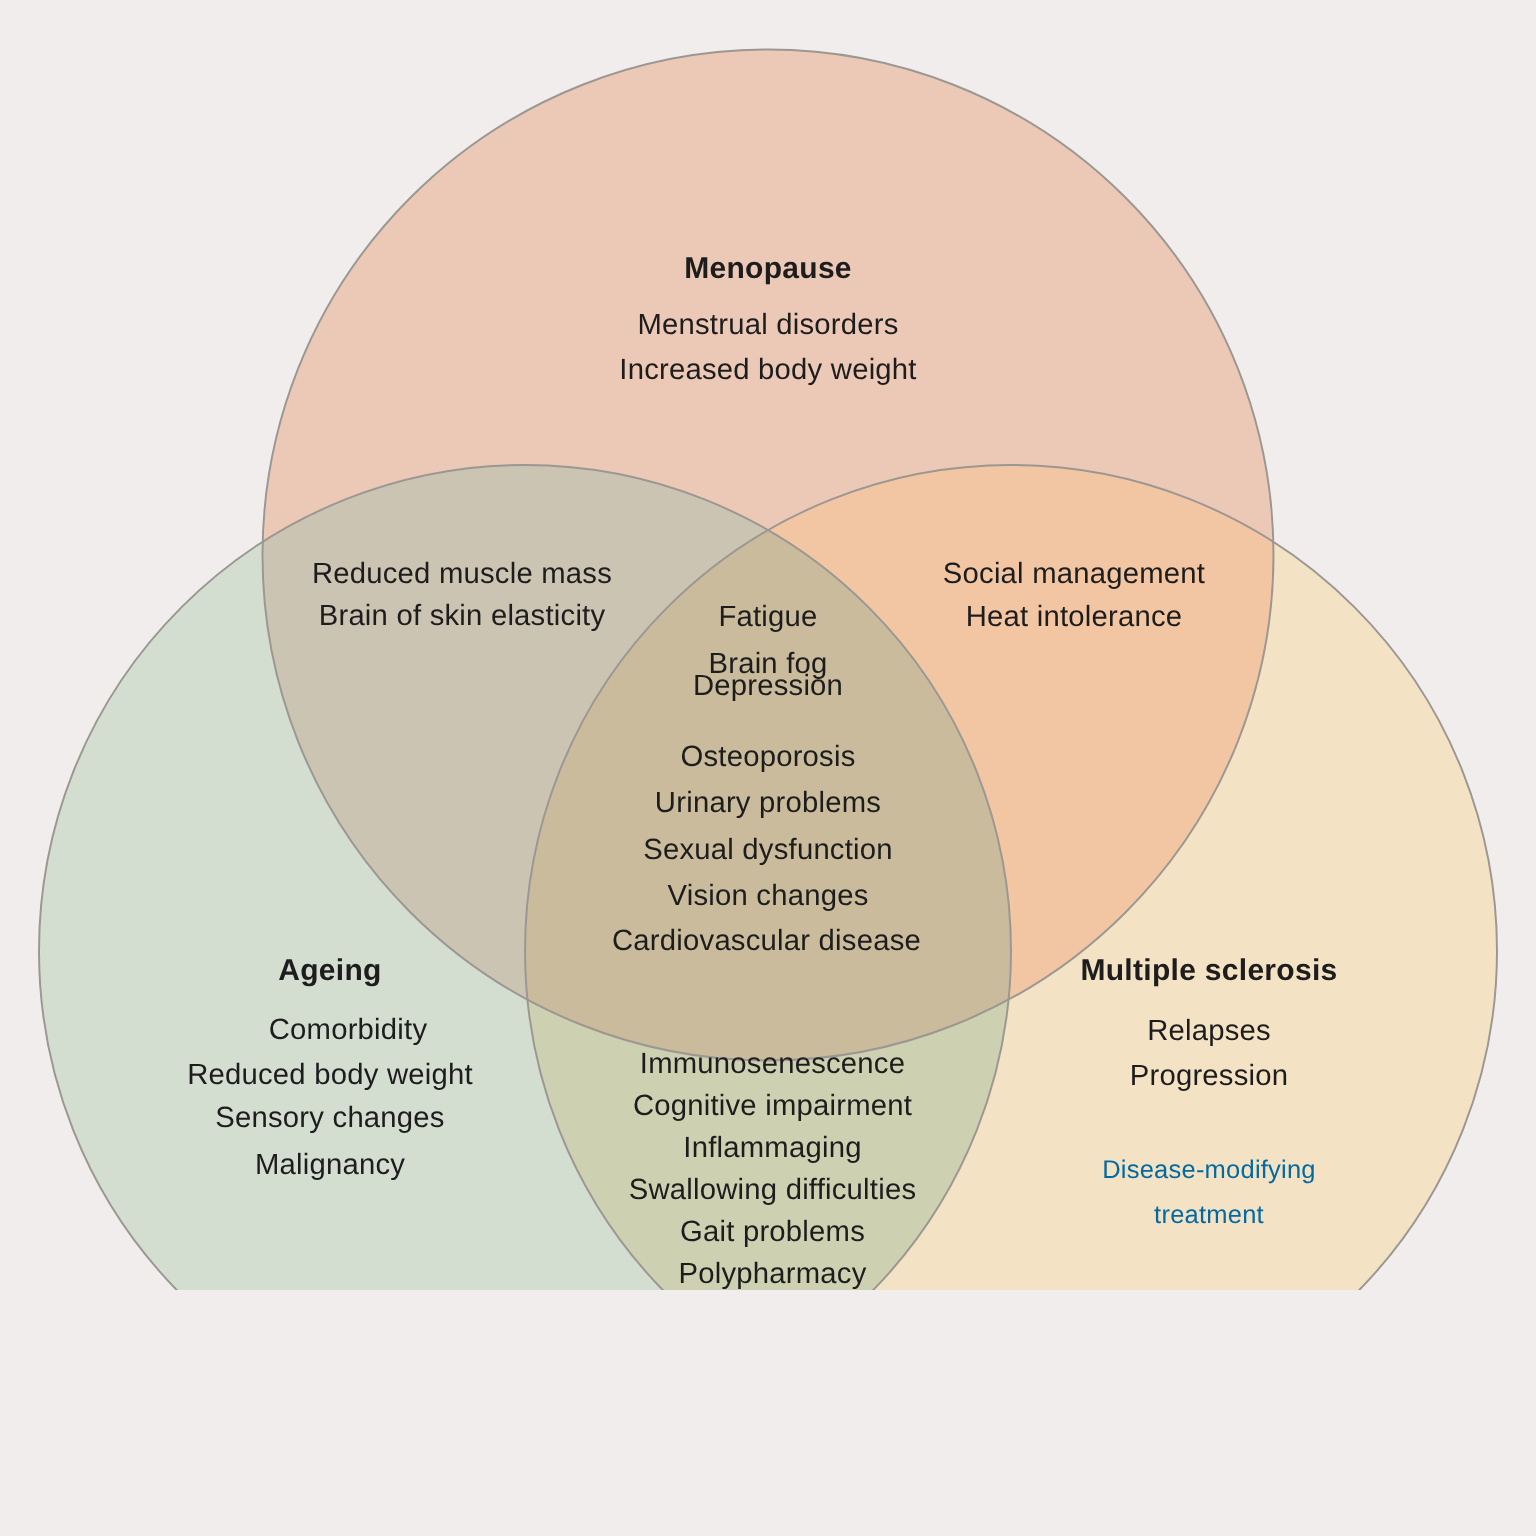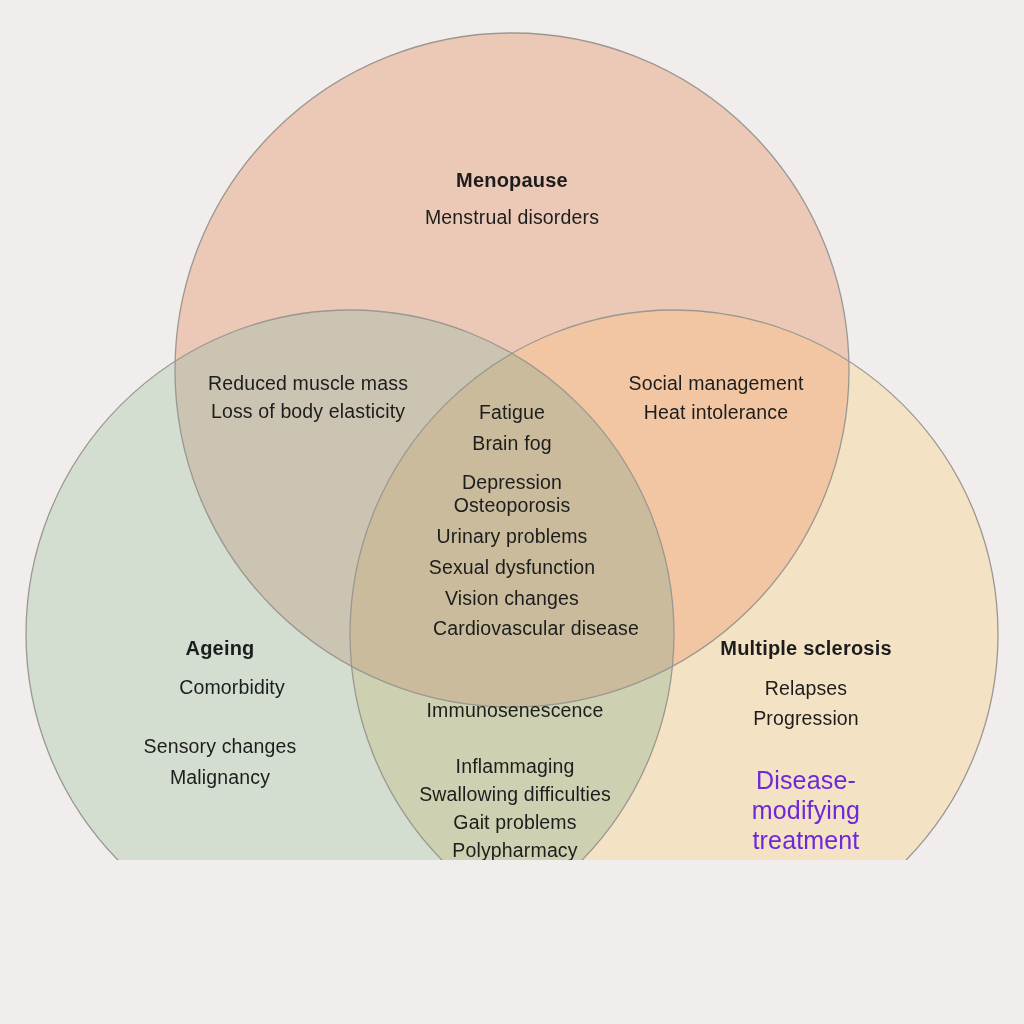--- a/index.html
+++ b/index.html
@@ -26,24 +26,24 @@
     font-weight: bold;
     font-size: 20px;
     letter-spacing: 0.2px;
   }
   .wrapblock {
     position: absolute;
     transform: translateX(-50%);
     width: 200px;
     text-align: center;
     white-space: normal;
-    font-size: 25px;
+    font-size: 17px;
     letter-spacing: 0.15px;
     line-height: 30px;
-    color: #6d28d9;
+    color: #0369a1;
   }
 </style>
 </head>
 <body>
 
 <div class="stage">
 
   <svg width="1024" height="1024" viewBox="0 0 1024 1024">
     <defs>
       <clipPath id="clipM">
@@ -72,46 +72,49 @@
       </g>
     </g>
 
     <circle cx="512" cy="370" r="337" fill="none" stroke-width="1.3" stroke="#9b9792"></circle>
     <circle cx="350" cy="634" r="324" fill="none" stroke-width="1.3" stroke="#9b9792"></circle>
     <circle cx="674" cy="634" r="324" fill="none" stroke-width="1.3" stroke="#9b9792"></circle>
   </svg>
 
   <span class="line title" style="left:512px; top:180px;">Menopause</span>
   <span class="line" style="left:512px; top:217px;">Menstrual disorders</span>
+  <span class="line" style="left:512px; top:247px;">Increased body weight</span>
 
   <span class="line" style="left:308px; top:383px;">Reduced muscle mass</span>
-  <span class="line" style="left:308px; top:411px;">Loss of body elasticity</span>
+  <span class="line" style="left:308px; top:411px;">Brain of skin elasticity</span>
 
   <span class="line" style="left:716px; top:383px;">Social management</span>
   <span class="line" style="left:716px; top:412px;">Heat intolerance</span>
 
   <span class="line" style="left:512px; top:412px;">Fatigue</span>
   <span class="line" style="left:512px; top:443px;">Brain fog</span>
-  <span class="line" style="left:512px; top:482px;text-align:center;">Depression</span>
+  <span class="line" style="left:512px; top:458px;text-align:center;">Depression</span>
   <span class="line" style="left:512px; top:505px;">Osteoporosis</span>
   <span class="line" style="left:512px; top:536px;">Urinary problems</span>
   <span class="line" style="left:512px; top:567px;">Sexual dysfunction</span>
   <span class="line" style="left:512px; top:598px;">Vision changes</span>
-  <span class="line" style="left:536px; top:628px;">Cardiovascular disease</span>
+  <span class="line" style="left:511px; top:628px;">Cardiovascular disease</span>
 
   <span class="line title" style="left:220px; top:648px;">Ageing</span>
   <span class="line" style="left:220px; top:687px;margin-left:12px;">Comorbidity</span>
+  <span class="line" style="left:220px; top:717px;">Reduced body weight</span>
   <span class="line" style="left:220px; top:746px;">Sensory changes</span>
   <span class="line" style="left:220px; top:777px;">Malignancy</span>
 
   <span class="line title" style="left:806px; top:648px;">Multiple sclerosis</span>
   <span class="line" style="left:806px; top:688px;">Relapses</span>
   <span class="line" style="left:806px; top:718px;">Progression</span>
   <span class="wrapblock" style="left:806px; top:765px;">Disease-modifying treatment</span>
 
   <span class="line" style="left:515px; top:710px;">Immunosenescence</span>
+  <span class="line" style="left:515px; top:738px;">Cognitive impairment</span>
   <span class="line" style="left:515px; top:766px;">Inflammaging</span>
   <span class="line" style="left:515px; top:794px;">Swallowing difficulties</span>
   <span class="line" style="left:515px; top:822px;">Gait problems</span>
   <span class="line" style="left:515px; top:850px;">Polypharmacy</span>
   <span class="line" style="left:515px; top:877px;">Pain</span>
 
 </div>
 
 </body></html>

